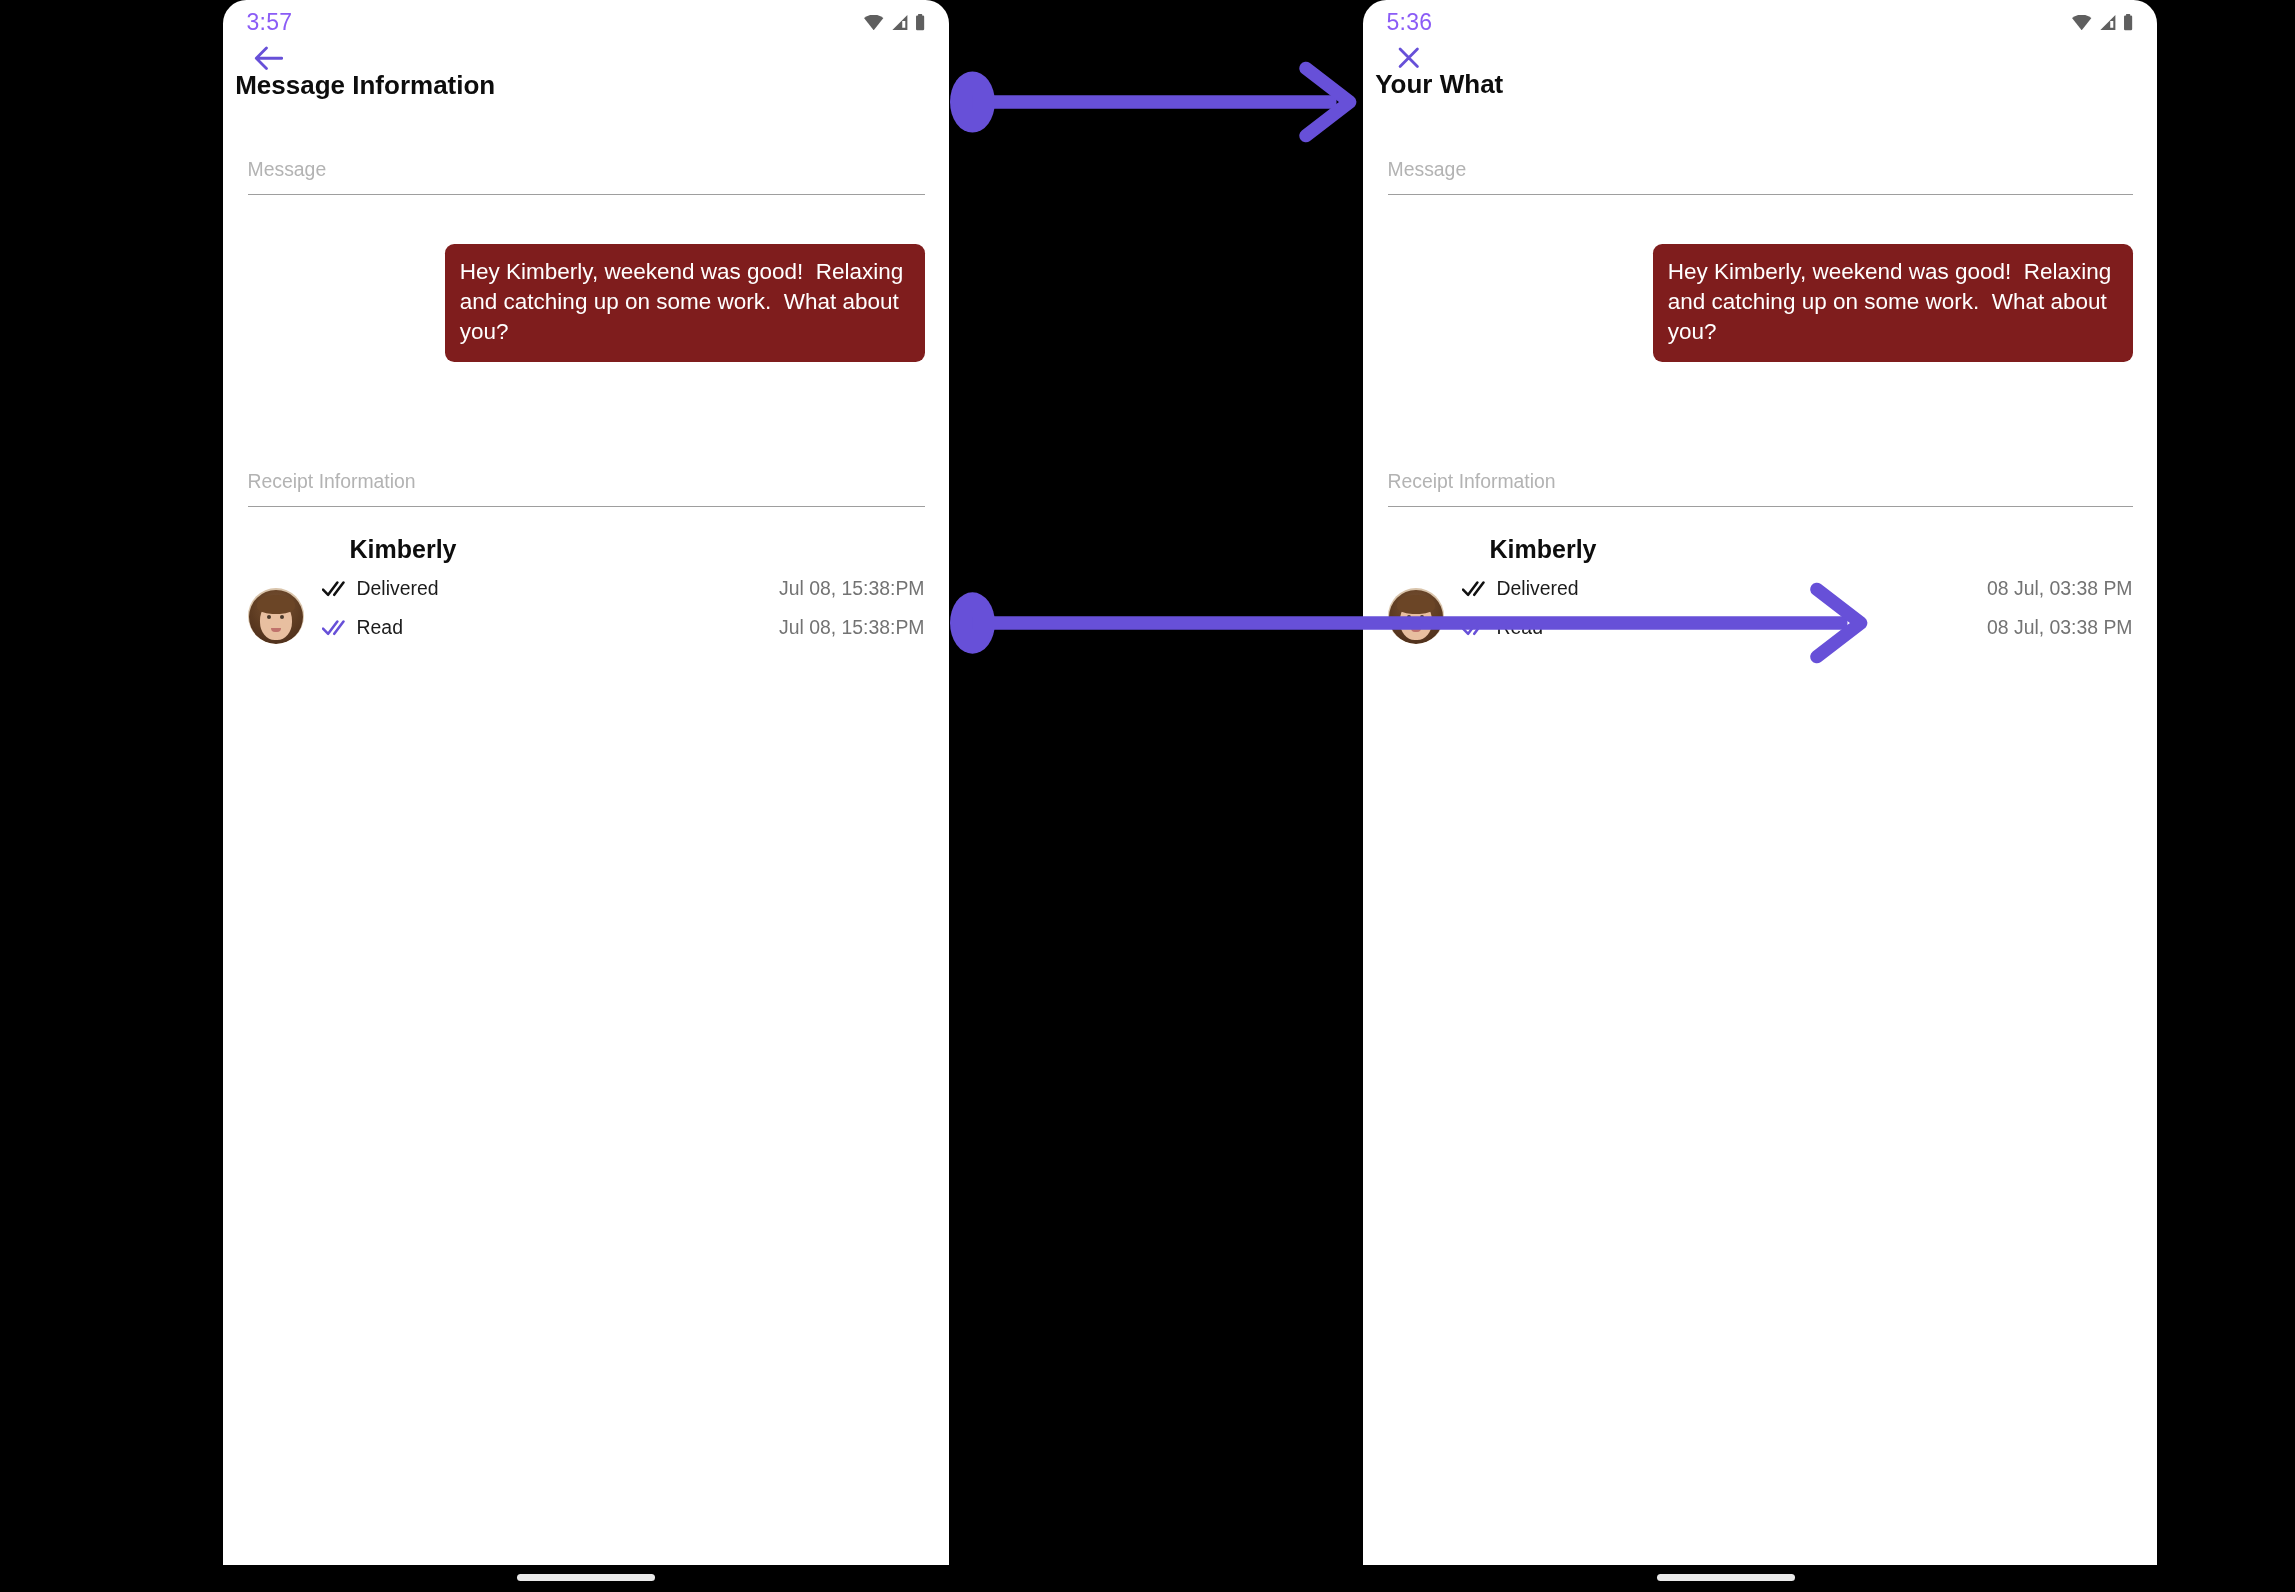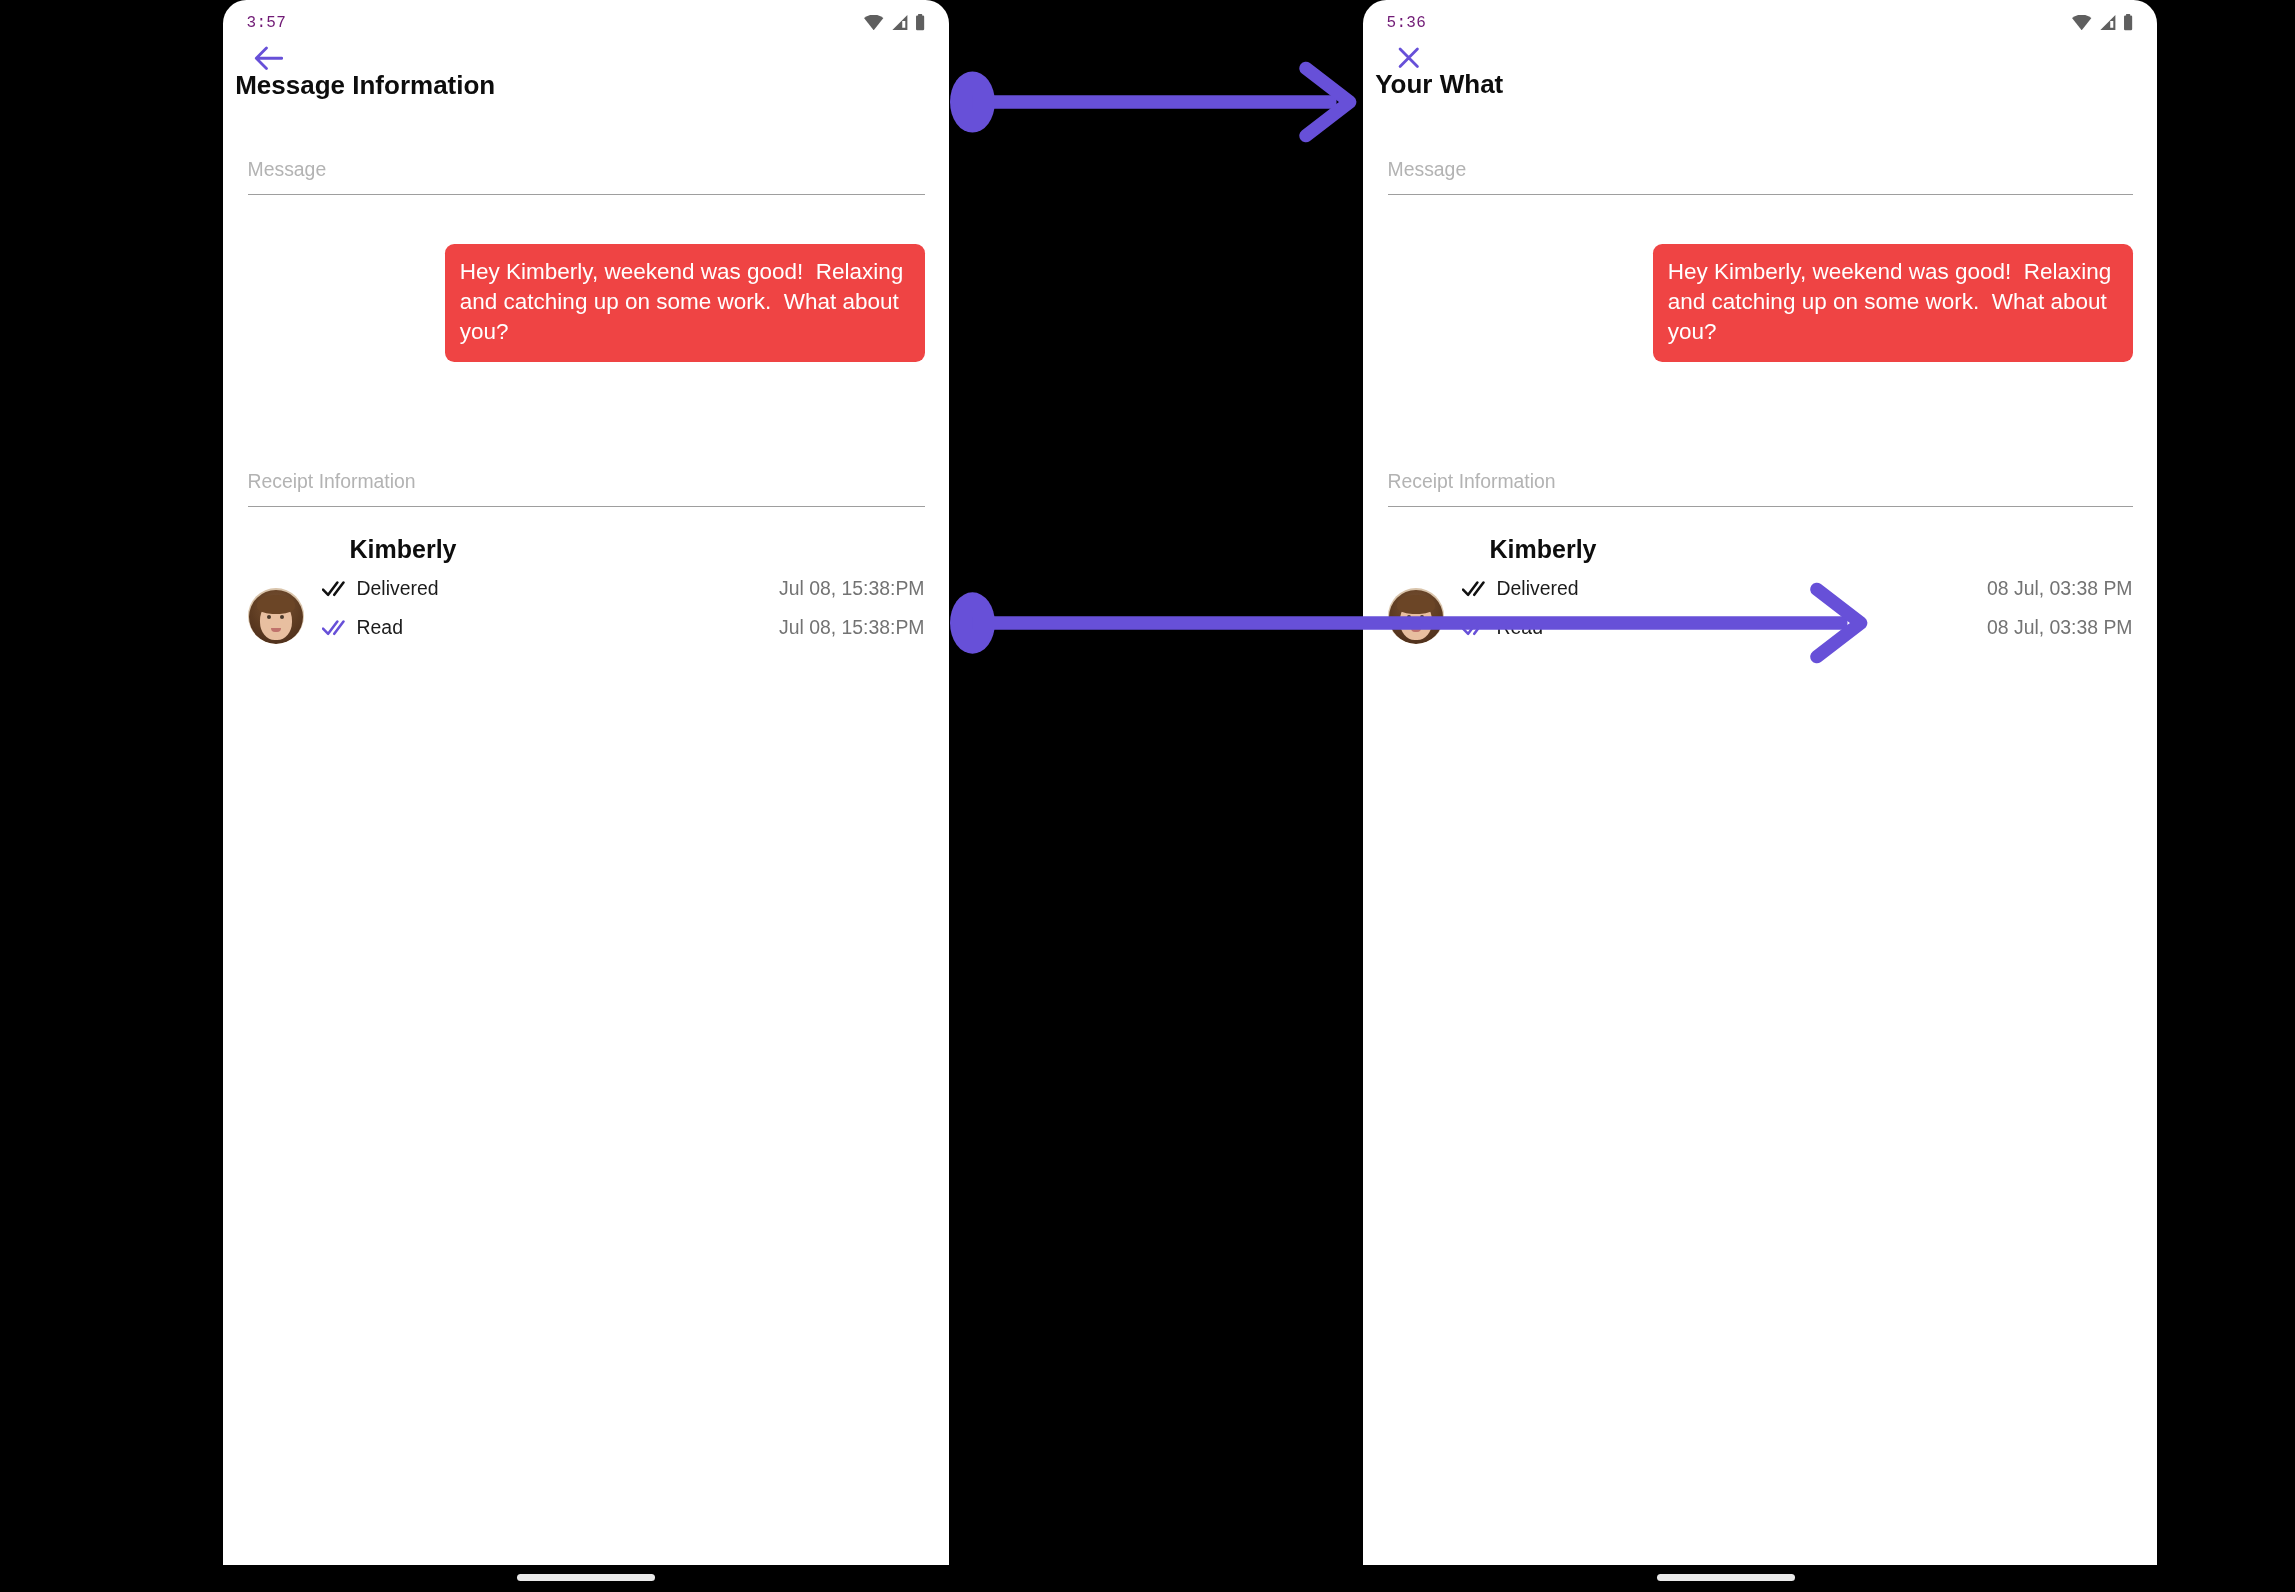--- a/index.html
+++ b/index.html
@@ -33,25 +33,24 @@
     position: absolute;
     top: 0; left: 0; right: 0;
     height: 45px;
     display: flex;
     align-items: center;
     justify-content: space-between;
     padding: 0 23.5px 0 23.5px;
     box-sizing: border-box;
   }
   .status-time {
-    font-size: 16px;
-    color: #701a75;
+    font-size: 23px;
+    color: #8b5cf6;
     letter-spacing: 0.3px;
     line-height: 1;
-    font-family: Liberation Mono, monospace;
   }
   .status-icons {
     display: flex;
     align-items: center;
     gap: 7.1px;
   }
   .status-icons svg { display: block; }
 
   
   .app-bar {
@@ -98,21 +97,21 @@
 
   
   .bubble-row {
     position: absolute;
     left: 24.5px;
     right: 24.5px;
     display: flex;
     justify-content: flex-end;
   }
   .bubble {
-    background: #ef4444;
+    background: #7f1d1d;
     border-radius: 9.2px;
     padding: 13.3px 15.3px 15.3px 15.3px;
     max-width: 480px;
     box-sizing: border-box;
   }
   .bubble-text {
     color: #ffffff;
     font-size: 22.5px;
     line-height: 1.32;
     white-space: pre-wrap;

